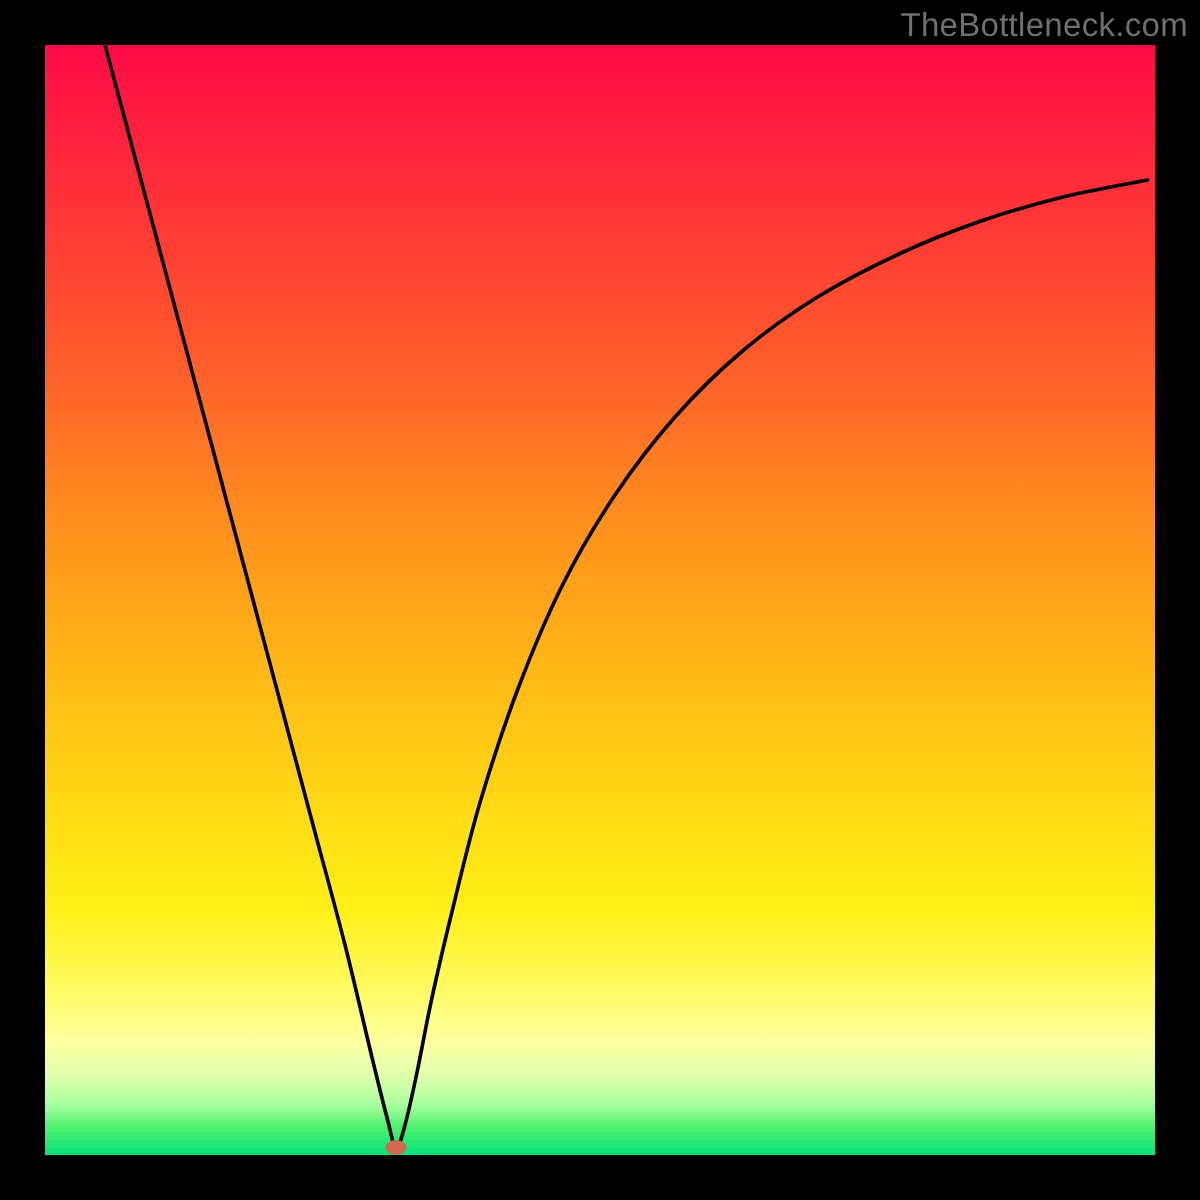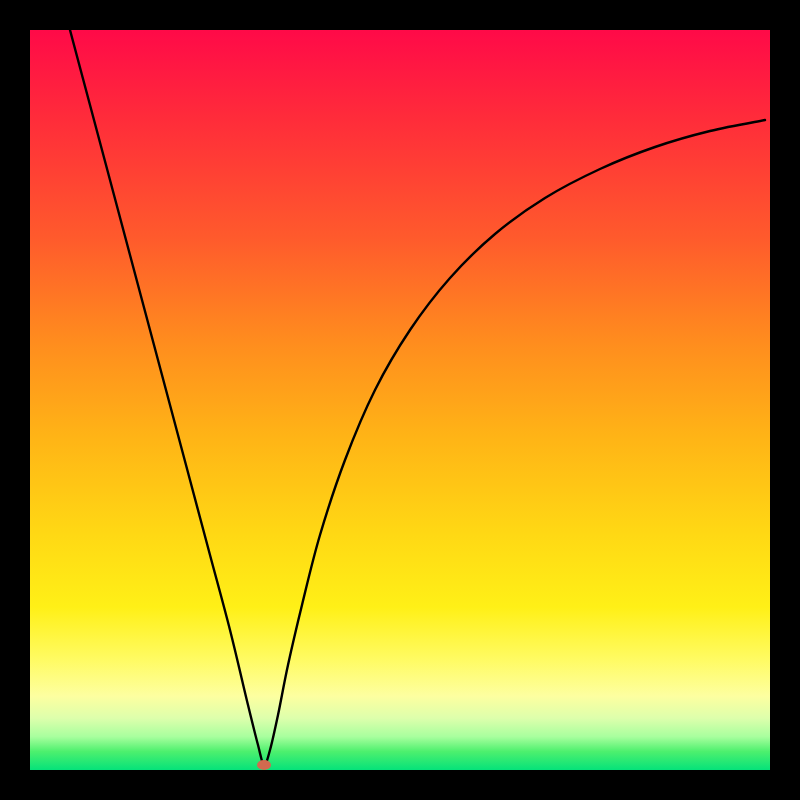--- a/index.html
+++ b/index.html
@@ -63,14 +63,15 @@
 
 <div class="frame">
 
   <div class="plot-area">
     <svg class="curve-svg" viewBox="0 0 740 740" preserveAspectRatio="none">
       <path id="curve-path" fill="none" stroke="#000" stroke-width="2.4" stroke-linecap="round" stroke-linejoin="round" d="M 40 0 C 43.33 12.50, 53.33 50.00, 60 75 C 66.67 100.00, 73.33 125.00, 80 150 C 86.67 175.00, 93.33 200.00, 100 225 C 106.67 250.00, 113.33 275.00, 120 300 C 126.67 325.00, 133.33 350.00, 140 375 C 146.67 400.00, 153.33 425.00, 160 450 C 166.67 475.00, 173.33 500.00, 180 525 C 186.67 550.00, 193.67 575.00, 200 600 C 206.33 625.00, 213.33 655.83, 218 675 C 222.67 694.17, 225.33 705.00, 228 715 C 230.67 725.00, 232.00 734.17, 234 735 C 236.00 735.83, 237.67 728.33, 240 720 C 242.33 711.67, 245.00 699.17, 248 685 C 251.00 670.83, 254.00 653.33, 258 635 C 262.00 616.67, 266.67 596.67, 272 575 C 277.33 553.33, 282.83 529.17, 290 505 C 297.17 480.83, 305.83 454.17, 315 430 C 324.17 405.83, 334.17 381.67, 345 360 C 355.83 338.33, 367.50 318.67, 380 300 C 392.50 281.33, 405.83 264.00, 420 248 C 434.17 232.00, 449.17 217.33, 465 204 C 480.83 190.67, 497.50 178.83, 515 168 C 532.50 157.17, 551.67 147.50, 570 139 C 588.33 130.50, 606.67 123.33, 625 117 C 643.33 110.67, 661.67 105.50, 680 101 C 698.33 96.50, 725.83 91.83, 735 90"></path>
       <ellipse id="marker-dot" cx="234" cy="735" rx="7" ry="5" fill="#d26a4f"></ellipse>
     </svg>
   </div>
 
+  <div class="watermark">TheBottleneck.com</div>
 
 </div>
 
 </body></html>

